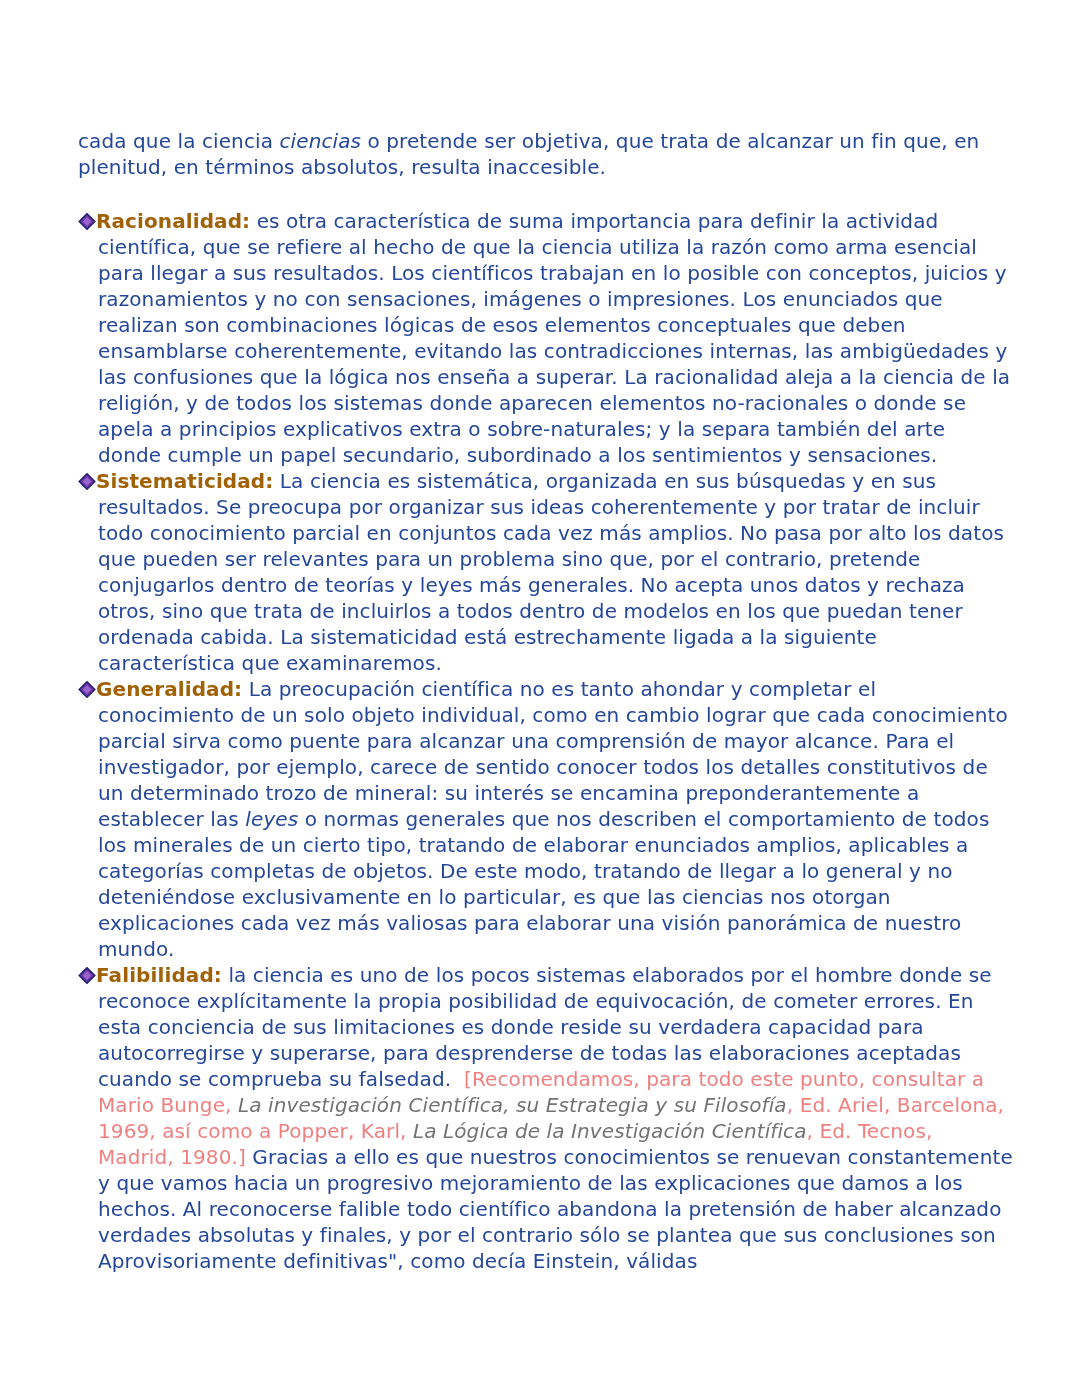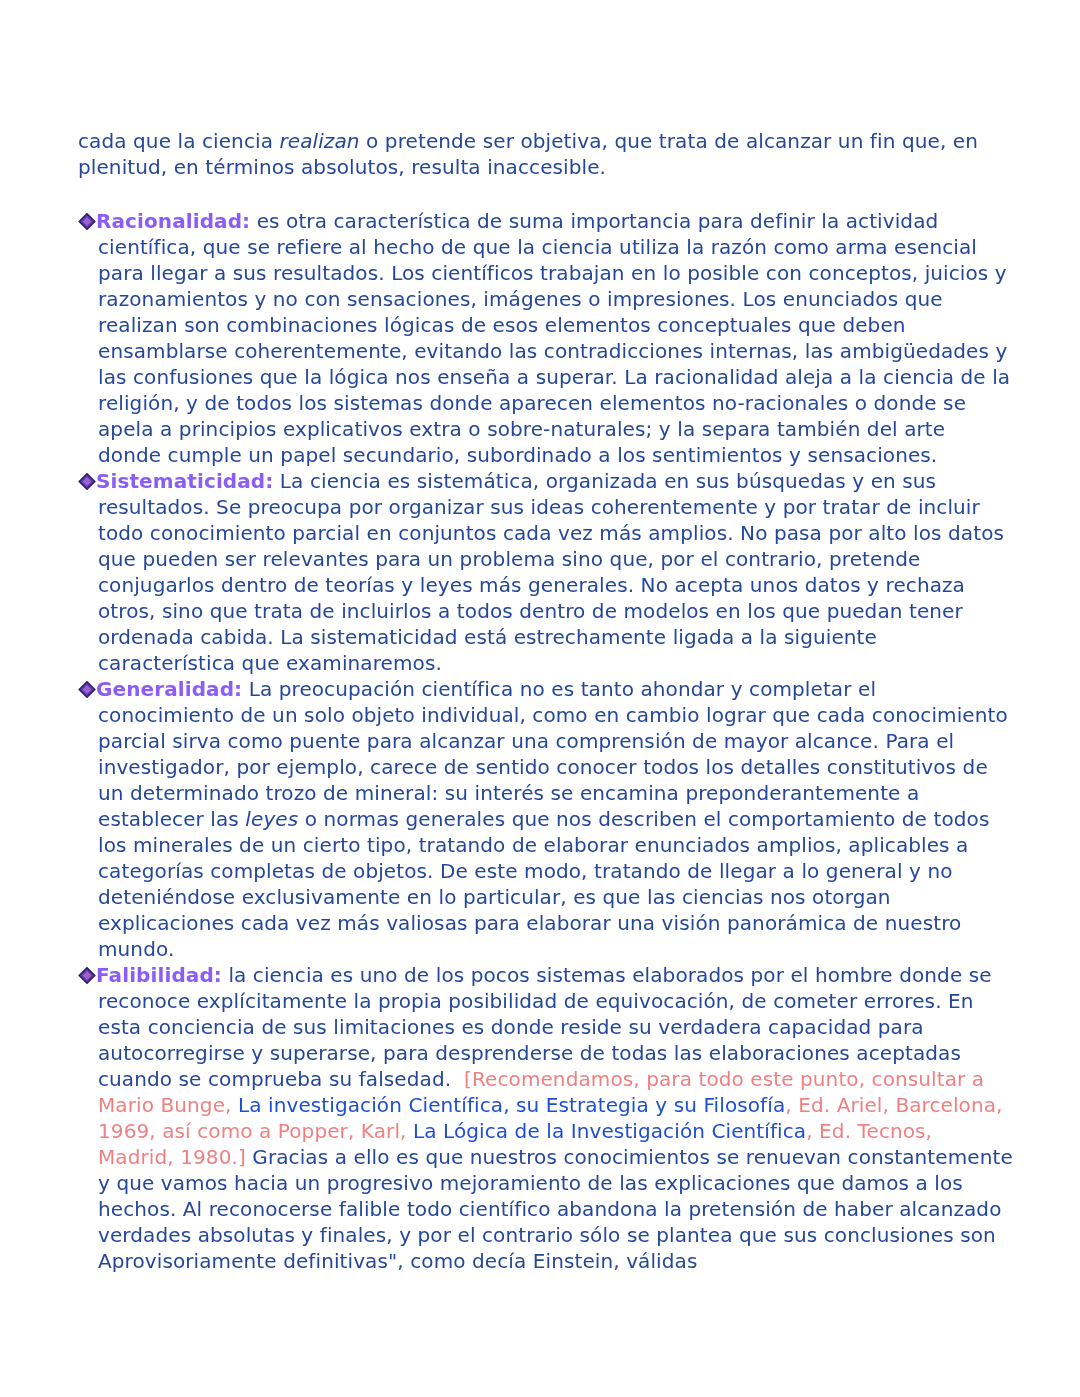--- a/index.html
+++ b/index.html
@@ -42,33 +42,33 @@
   }
   .diamond {
     display: inline-block;
     width: 18px;
     height: 17px;
     vertical-align: -2px;
     text-indent: 0;
   }
   .bullet-label {
     font-weight: bold;
-    color: #8b5cf6;
+    color: #a16207;
   }
   .seg.italic { font-style: italic; }
   .seg.note { color: #F08080; }
-  .seg.note-italic { color: #1d4ed8; }
+  .seg.note-italic { color: #737373; font-style: italic; }
 </style>
 </head>
 <body>
 
 <div class="page">
   <div class="content">
 
-    <p class="intro"><span class="seg normal">cada que la ciencia </span><span class="seg italic">realizan</span><span class="seg normal"> o pretende ser objetiva, que trata de alcanzar un fin que, en plenitud, en términos absolutos, resulta inaccesible.</span></p>
+    <p class="intro"><span class="seg normal">cada que la ciencia </span><span class="seg italic">ciencias</span><span class="seg normal"> o pretende ser objetiva, que trata de alcanzar un fin que, en plenitud, en términos absolutos, resulta inaccesible.</span></p>
 
     <div class="bullets">
 
       <div class="bullet"><span class="diamond"><svg width="18" height="17" viewBox="0 0 20 20">
               <polygon points="10,1 19,10 10,19 1,10" fill="#7239A8" stroke="#28217A" stroke-width="2"></polygon>
               <polygon points="10,5 15,10 10,15 5,10" fill="#9B63CF"></polygon>
             </svg></span><span class="bullet-label">Racionalidad:</span><span class="bullet-text"><span class="seg normal"> es otra característica de suma importancia para definir la actividad científica, que se refiere al hecho de que la ciencia utiliza la razón como arma esencial para llegar a sus resultados. Los científicos trabajan en lo posible con conceptos, juicios y razonamientos y no con sensaciones, imágenes o impresiones. Los enunciados que realizan son combinaciones lógicas de esos elementos conceptuales que deben ensamblarse coherentemente, evitando las contradicciones internas, las ambigüedades y las confusiones que la lógica nos enseña a superar. La racionalidad aleja a la ciencia de la religión, y de todos los sistemas donde aparecen elementos no-racionales o donde se apela a principios explicativos extra o sobre-naturales; y la separa también del arte donde cumple un papel secundario, subordinado a los sentimientos y sensaciones.</span></span></div>
 
       <div class="bullet"><span class="diamond"><svg width="18" height="17" viewBox="0 0 20 20">
               <polygon points="10,1 19,10 10,19 1,10" fill="#7239A8" stroke="#28217A" stroke-width="2"></polygon>

